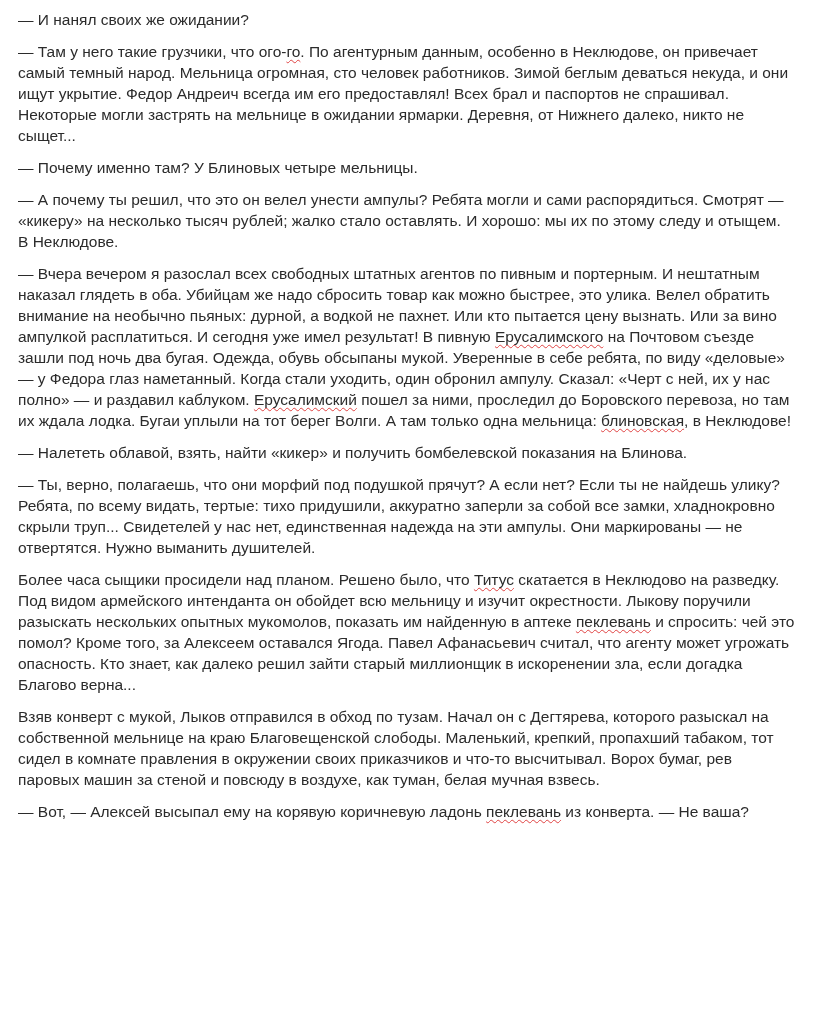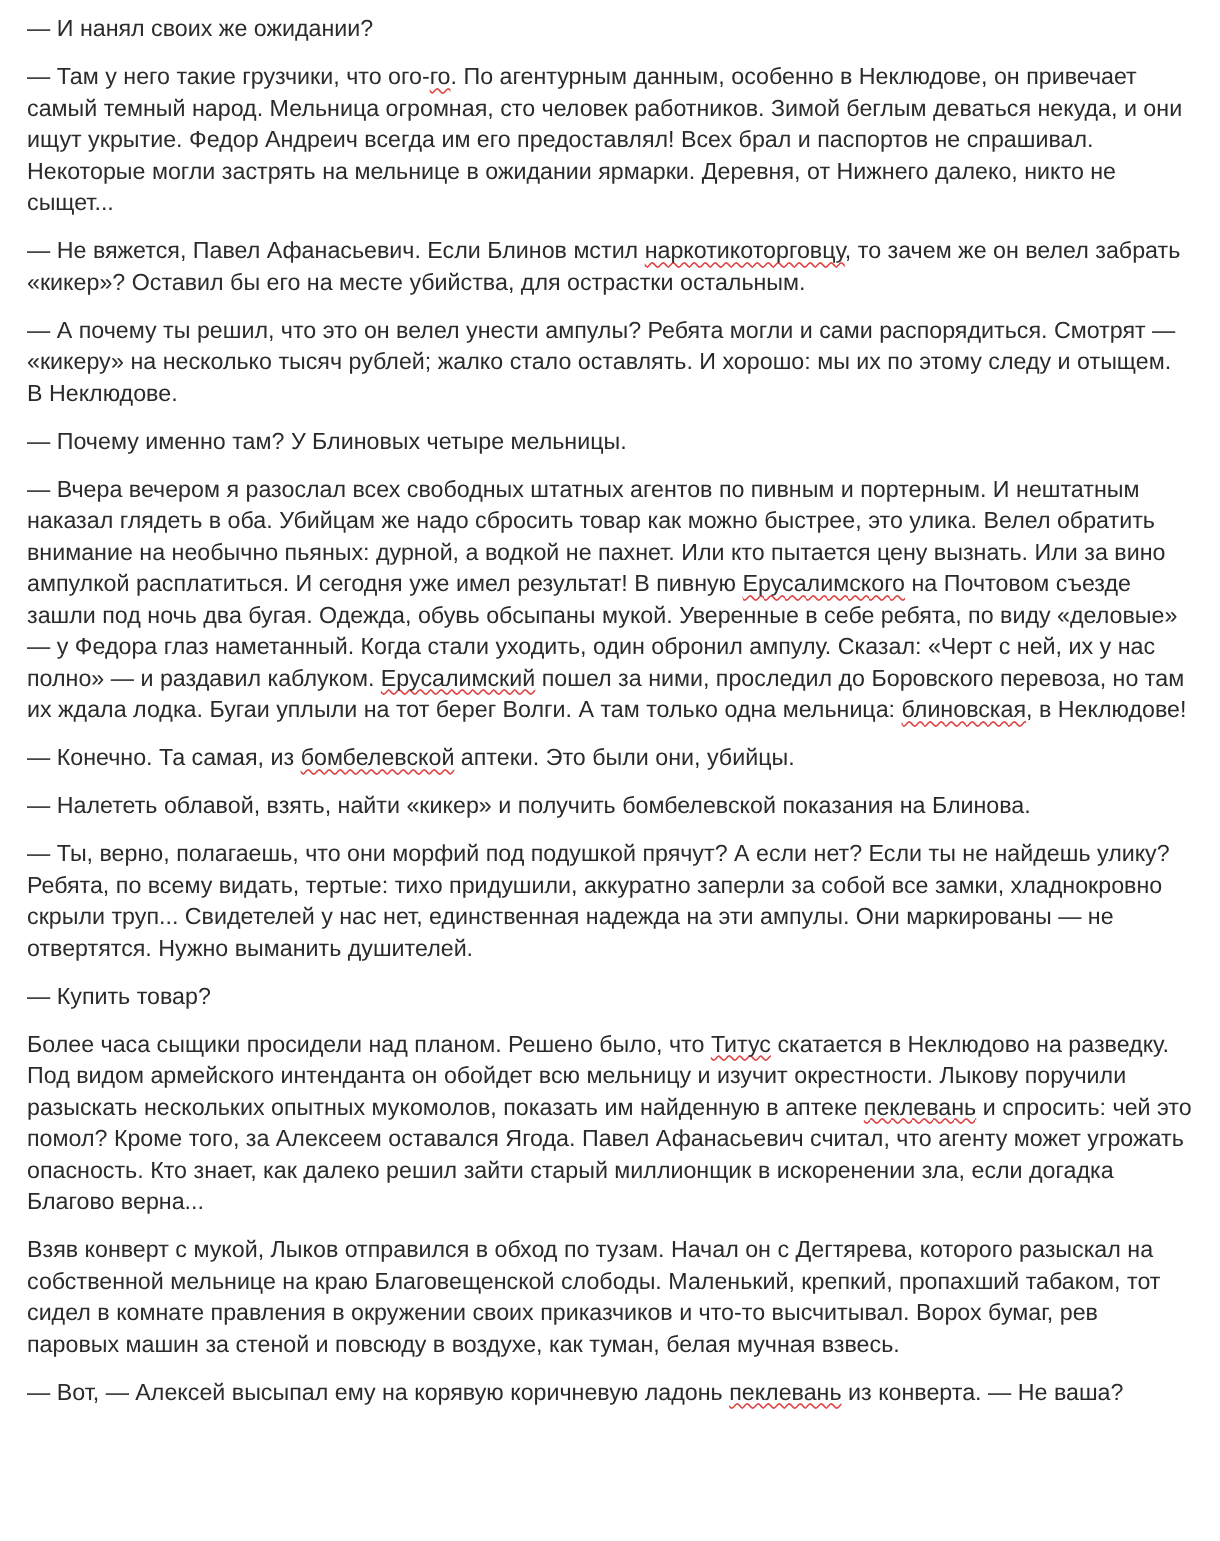--- a/index.html
+++ b/index.html
@@ -37,25 +37,22 @@
     text-decoration-skip-ink: none;
   }
 </style>
 </head>
 <body>
 
 <main class="page">
   <div>
       <p><span>— И нанял своих же ожидании?</span></p>
       <p><span>— Там у него такие грузчики, что ого-</span><span class="misspelled">го</span><span>. По агентурным данным, особенно в Неклюдове, он привечает самый темный народ. Мельница огромная, сто человек работников. Зимой беглым деваться некуда, и они ищут укрытие. Федор Андреич всегда им его предоставлял! Всех брал и паспортов не спрашивал. Некоторые могли застрять на мельнице в ожидании ярмарки. Деревня, от Нижнего далеко, никто не сыщет...</span></p>
-      <p><span>— Не вяжется, Павел Афанасьевич. Если Блинов мстил </span><span class="misspelled">наркотикоторговцу</span><span>, то зачем же он велел забрать «кикер»? Оставил бы его на месте убийства, для острастки остальным.</span></p>
+      <p><span>— Почему именно там? У Блиновых четыре мельницы.</span></p>
       <p><span>— А почему ты решил, что это он велел унести ампулы? Ребята могли и сами распорядиться. Смотрят — «кикеру» на несколько тысяч рублей; жалко стало оставлять. И хорошо: мы их по этому следу и отыщем. В Неклюдове.</span></p>
-      <p><span>— Почему именно там? У Блиновых четыре мельницы.</span></p>
       <p><span>— Вчера вечером я разослал всех свободных штатных агентов по пивным и портерным. И нештатным наказал глядеть в оба. Убийцам же надо сбросить товар как можно быстрее, это улика. Велел обратить внимание на необычно пьяных: дурной, а водкой не пахнет. Или кто пытается цену вызнать. Или за вино ампулкой расплатиться. И сегодня уже имел результат! В пивную </span><span class="misspelled">Ерусалимского</span><span> на Почтовом съезде зашли под ночь два бугая. Одежда, обувь обсыпаны мукой. Уверенные в себе ребята, по виду «деловые» — у Федора глаз наметанный. Когда стали уходить, один обронил ампулу. Сказал: «Черт с ней, их у нас полно» — и раздавил каблуком. </span><span class="misspelled">Ерусалимский</span><span> пошел за ними, проследил до Боровского перевоза, но там их ждала лодка. Бугаи уплыли на тот берег Волги. А там только одна мельница: </span><span class="misspelled">блиновская</span><span>, в Неклюдове!</span></p>
-      <p><span>— Конечно. Та самая, из </span><span class="misspelled">бомбелевской</span><span> аптеки. Это были они, убийцы.</span></p>
       <p><span>— Налететь облавой, взять, найти «кикер» и получить бомбелевской показания на Блинова.</span></p>
       <p><span>— Ты, верно, полагаешь, что они морфий под подушкой прячут? А если нет? Если ты не найдешь улику? Ребята, по всему видать, тертые: тихо придушили, аккуратно заперли за собой все замки, хладнокровно скрыли труп... Свидетелей у нас нет, единственная надежда на эти ампулы. Они маркированы — не отвертятся. Нужно выманить душителей.</span></p>
-      <p><span>— Купить товар?</span></p>
       <p><span>Более часа сыщики просидели над планом. Решено было, что </span><span class="misspelled">Титус</span><span> скатается в Неклюдово на разведку. Под видом армейского интенданта он обойдет всю мельницу и изучит окрестности. Лыкову поручили разыскать нескольких опытных мукомолов, показать им найденную в аптеке </span><span class="misspelled">пеклевань</span><span> и спросить: чей это помол? Кроме того, за Алексеем оставался Ягода. Павел Афанасьевич считал, что агенту может угрожать опасность. Кто знает, как далеко решил зайти старый миллионщик в искоренении зла, если догадка Благово верна...</span></p>
       <p><span>Взяв конверт с мукой, Лыков отправился в обход по тузам. Начал он с Дегтярева, которого разыскал на собственной мельнице на краю Благовещенской слободы. Маленький, крепкий, пропахший табаком, тот сидел в комнате правления в окружении своих приказчиков и что-то высчитывал. Ворох бумаг, рев паровых машин за стеной и повсюду в воздухе, как туман, белая мучная взвесь.</span></p>
       <p><span>— Вот, — Алексей высыпал ему на корявую коричневую ладонь </span><span class="misspelled">пеклевань</span><span> из конверта. — Не ваша?</span></p>
     </div>
 </main>
 
 </body></html>

